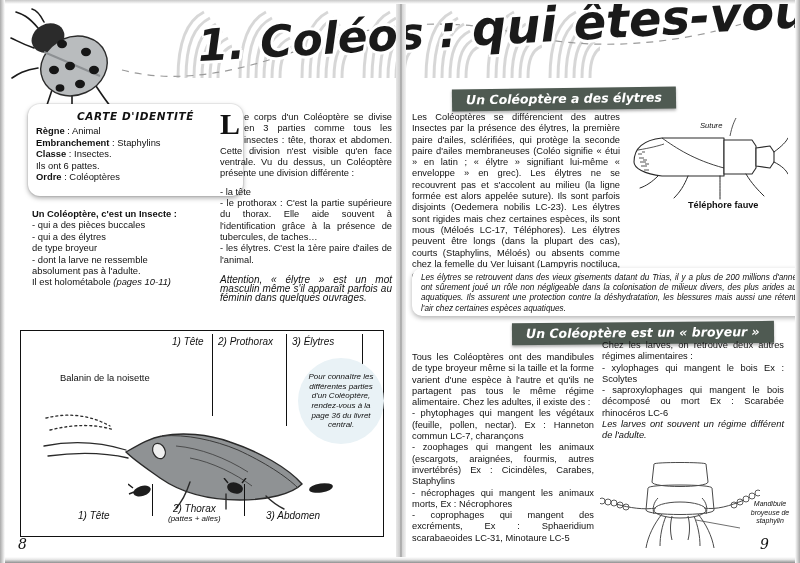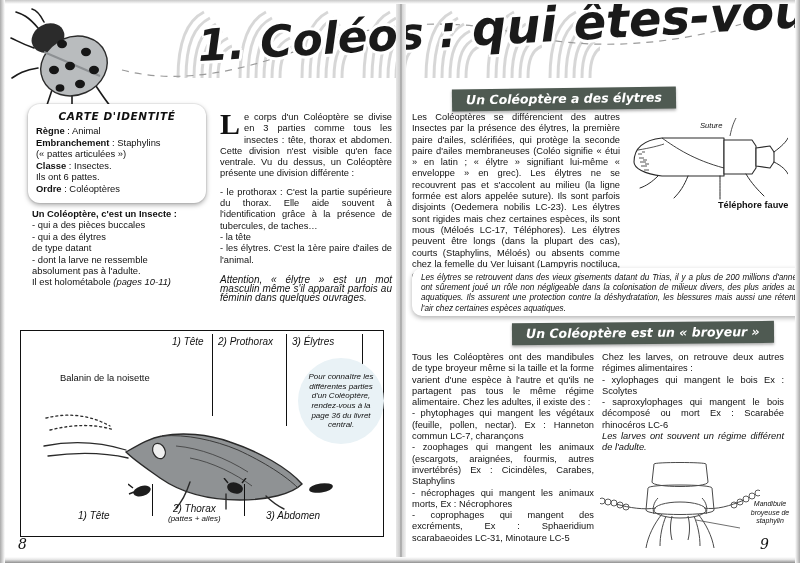--- a/index.html
+++ b/index.html
@@ -33,21 +33,21 @@
   .title .t2{font-size:48px;}
 
   
   .dash-path{position:absolute;left:120px;top:10px;width:680px;height:90px;}
 
   
   .ladybug{position:absolute;left:8px;top:8px;width:120px;height:110px;}
 
   
   .id-card{
-    position:absolute;left:28px;top:104px;width:178px;min-height:92px;
+    position:absolute;left:28px;top:104px;width:215px;min-height:92px;
     background:#fff;border-radius:12px;
     box-shadow:0 2px 5px rgba(0,0,0,.35), 0 0 0 1px rgba(0,0,0,.05);
     padding:6px 8px 8px 8px;box-sizing:border-box;
   }
   .id-card h3{
     margin:0 0 3px 0;text-align:center;font-style:italic;font-weight:bold;
     font-size:10.5px;letter-spacing:.6px;font-family:"DejaVu Sans",sans-serif;color:#111;
   }
   .id-card p{margin:0;font-size:9.4px;line-height:11.6px;color:#111;}
   .id-card b{font-weight:bold;}
@@ -176,44 +176,43 @@
 
   <div class="title">
     <span class="t1">1. Coléos :</span>
     <span class="t2">qui êtes-vous ?</span>
   </div>
 
   <div class="id-card">
     <h3>CARTE D'IDENTITÉ</h3>
     <p><b>Règne</b><span> : </span><span>Animal</span></p>
     <p><b>Embranchement</b><span> : </span><span>Staphylins</span></p>
-    <p><span>(« pattes articulées »)</span></p>
     <p><b>Classe</b><span> : </span><span>Insectes.</span></p>
     <p><span>Ils ont 6 pattes.</span></p>
     <p><b>Ordre</b><span> : </span><span>Coléoptères</span></p>
   </div>
 
   <div class="left-block">
     <div class="lead">Un Coléoptère, c'est un Insecte :</div>
     <div>- qui a des pièces buccales</div>
     <div>- qui a des élytres</div>
-    <div>de type datant</div>
+    <div>de type broyeur</div>
     <div>- dont la larve ne ressemble</div>
     <div>absolument pas à l'adulte.</div>
     <div>
       <span>Il est holométabole</span>
       <i>(pages 10-11)</i>
     </div>
   </div>
 
   <div class="col-right">
     <p><span class="dropcap">L</span><span>e corps d'un Coléoptère se divise en 3 parties comme tous les insectes : tête, thorax et abdomen. Cette division n'est visible qu'en face ventrale. Vu du dessus, un Coléoptère présente une division différente :</span></p>
     <div class="bullets">
+      <p>- la tête</p>
       <p>- le prothorax : C'est la partie supérieure du thorax. Elle aide souvent à l'identification grâce à la présence de tubercules, de taches…</p>
-      <p>- la tête</p>
       <p>- les élytres. C'est la 1ère paire d'ailes de l'animal.</p>
     </div>
     <p class="note">Attention, « élytre » est un mot masculin même s'il apparaît parfois au féminin dans quelques ouvrages.</p>
   </div>
 
   <div class="vertical-label">
     <span><b>Insectes</b> / <span>Coléoptères</span></span>
   </div>
 
   <div class="figure-panel"></div>
@@ -298,35 +297,35 @@
       <path d="M60 58 C56 68 52 74 46 80"></path>
       <path d="M92 58 C92 68 92 74 92 81"></path>
       <path d="M118 56 C124 66 130 72 136 78"></path>
       <path d="M146 34 C154 28 158 24 160 20"></path>
       <path d="M146 44 C154 48 158 52 160 56"></path>
       <path d="M30 58 C24 64 18 68 12 70"></path>
     </g>
     <path d="M102 18 C104 8 106 4 108 0" fill="none" stroke="#2a2a2a" stroke-width=".8"></path>
   </svg>
   <div class="fig-label" style="left:700px;top:121px;">Suture</div>
-  <div class="fig-label-bold" style="left:718px;top:200px;">Téléphore fauve</div>
+  <div class="fig-label-bold" style="left:688px;top:200px;">Téléphore fauve</div>
 
   <div class="note-card">Les élytres se retrouvent dans des vieux gisements datant du Trias, il y a plus de 200 millions d'années. Ils ont sûrement joué un rôle non négligeable dans la colonisation de milieux divers, des plus arides aux plus aquatiques. Ils assurent une protection contre la déshydratation, les blessures mais aussi une rétention de l'air chez certaines espèces aquatiques.</div>
 
   <div class="sec-header sec2">Un Coléoptère est un « broyeur »</div>
 
   <div class="rp-text" style="left:412px;top:352px;width:182px;">
     <span>Tous les Coléoptères ont des mandibules de type broyeur même si la taille et la forme varient d'une espèce à l'autre et qu'ils ne partagent pas tous le même régime alimentaire. Chez les adultes, il existe des :</span>
     <div>- phytophages qui mangent les végétaux (feuille, pollen, nectar). Ex : Hanneton commun LC-7, charançons</div>
     <div>- zoophages qui mangent les animaux (escargots, araignées, fourmis, autres invertébrés) Ex : Cicindèles, Carabes, Staphylins</div>
     <div>- nécrophages qui mangent les animaux morts, Ex : Nécrophores</div>
     <div>- coprophages qui mangent des excréments, Ex : Sphaeridium scarabaeoides LC-31, Minotaure LC-5</div>
   </div>
 
-  <div class="rp-text" style="left:602px;top:352px;width:182px;">
+  <div class="rp-text" style="left:602px;top:340px;width:182px;">
     <span>Chez les larves, on retrouve deux autres régimes alimentaires :</span>
     <div>- xylophages qui mangent le bois Ex : Scolytes</div>
     <div>- saproxylophages qui mangent le bois décomposé ou mort Ex : Scarabée rhinocéros LC-6</div>
     <div style="font-style:italic;">Les larves ont souvent un régime différent de l'adulte.</div>
   </div>
 
   <svg class="mandible-fig" viewBox="0 0 160 86">
     <g fill="none" stroke="#4a4a4a" stroke-width="1">
       <path d="M54 2 C54 0 106 0 106 2 L108 20 C108 26 52 26 52 20 Z"></path>
       <path d="M48 26 C48 22 112 22 112 26 L114 48 C114 54 46 54 46 48 Z"></path>

